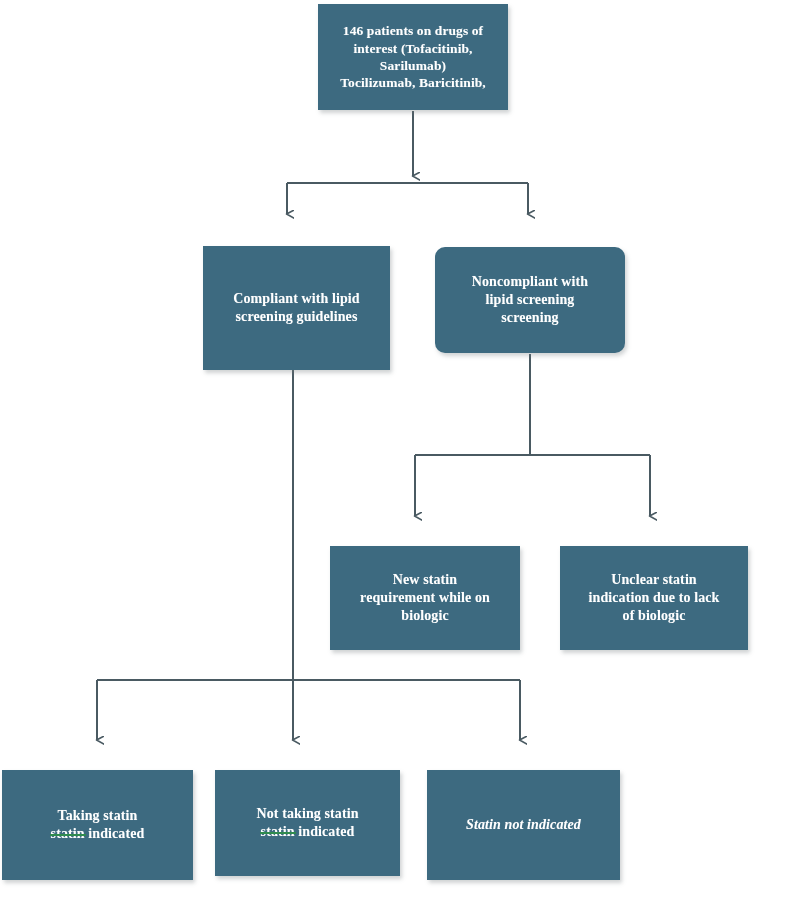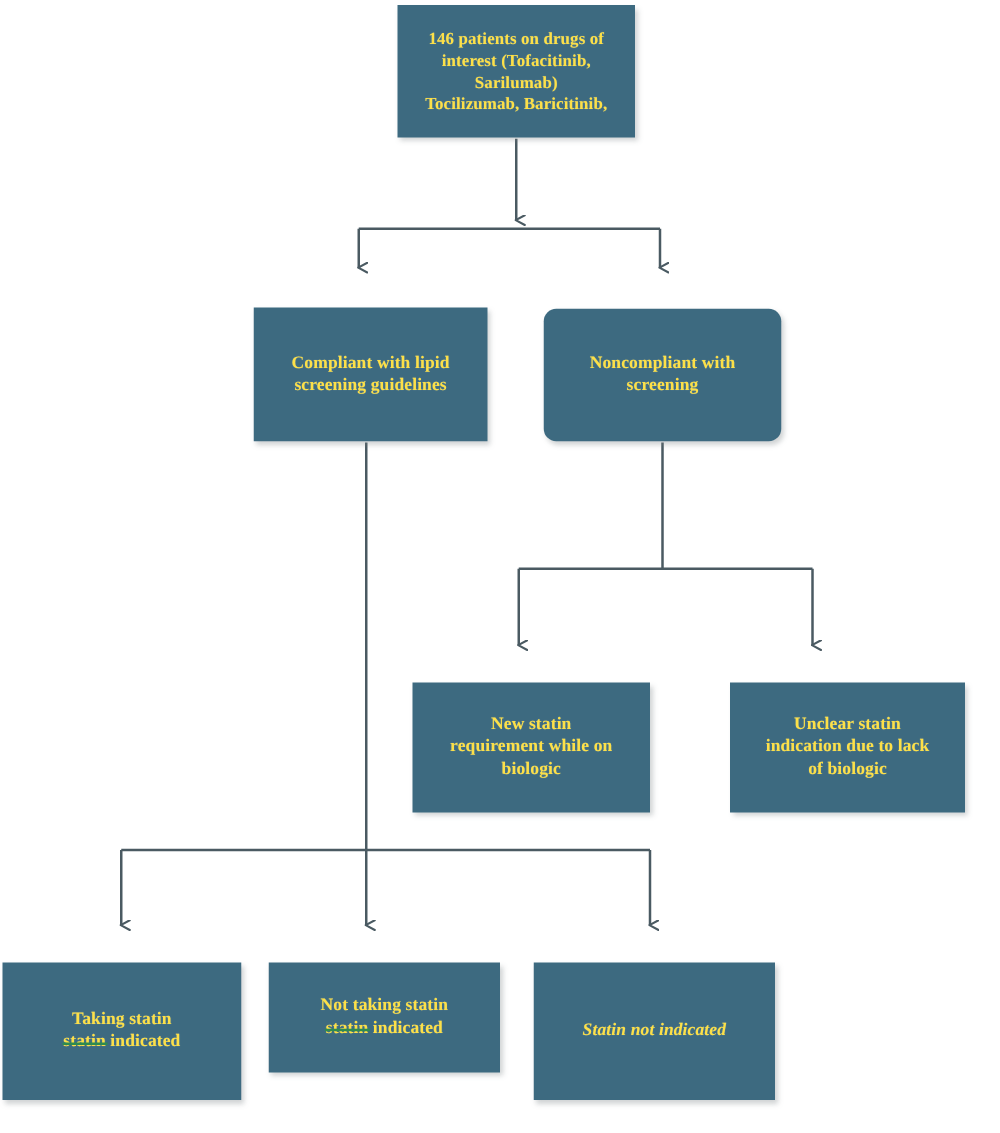--- a/index.html
+++ b/index.html
@@ -22,47 +22,47 @@
     position: absolute;
     left: 0;
     top: 0;
     width: 800px;
     height: 906px;
     pointer-events: none;
   }
   .node {
     position: absolute;
     background: #3d6a80;
-    color: #fde047;
+    color: #ffffff;
     box-sizing: border-box;
     display: flex;
     align-items: center;
     justify-content: center;
     text-align: center;
     padding: 6px 10px;
     line-height: 1.28;
     letter-spacing: 0.1px;
     box-shadow: 2px 3px 4px rgba(120,128,132,0.35);
     text-shadow: 0 0 1px rgba(255,255,255,0.25);
     font-weight: 700;
     font-size: 14px;
     z-index: 2;
   }
   .node .txt {
     display: block;
     width: 100%;
   }
   
   #node-root      { left:318px; top:4px;   width:190px; height:106px; font-size:13.5px; }
-  #node-compliant { left:203px; top:246px; width:187px; height:107px; }
+  #node-compliant { left:203px; top:246px; width:187px; height:124px; }
   #node-noncompliant { left:435px; top:247px; width:190px; height:106px;border-radius:10px; }
   #node-newstatin { left:330px; top:546px; width:190px; height:104px;justify-content:center; }
-  #node-unclear   { left:560px; top:546px; width:188px; height:104px;margin-left:24px; }
+  #node-unclear   { left:560px; top:546px; width:188px; height:104px; }
   #node-taking    { left:2px;   top:770px; width:191px; height:110px; }
-  #node-nottaking { left:215px; top:770px; width:185px; height:88px; }
+  #node-nottaking { left:215px; top:770px; width:185px; height:106px; }
   #node-notind    { left:427px; top:770px; width:193px; height:110px;font-style:italic; }
 
   .strike {
     position: relative;
     white-space: nowrap;
   }
   .strike::after {
     content: "";
     position: absolute;
     left: -1px;
@@ -118,20 +118,21 @@
   <div class="node" id="node-compliant">
     <span class="txt">
       <span class="line2">Compliant with lipid</span>
       <span class="line2">screening guidelines</span>
     </span>
   </div>
 
   <div class="node" id="node-noncompliant">
     <span class="txt">
       <span class="line2">Noncompliant with</span>
+      <span class="line2">lipid screening</span>
       <span class="line2">screening</span>
     </span>
   </div>
 
   <div class="node" id="node-newstatin">
     <span class="txt">
       <span class="line2">New statin</span>
       <span class="line2">requirement while on</span>
       <span class="line2">biologic</span>
     </span>

